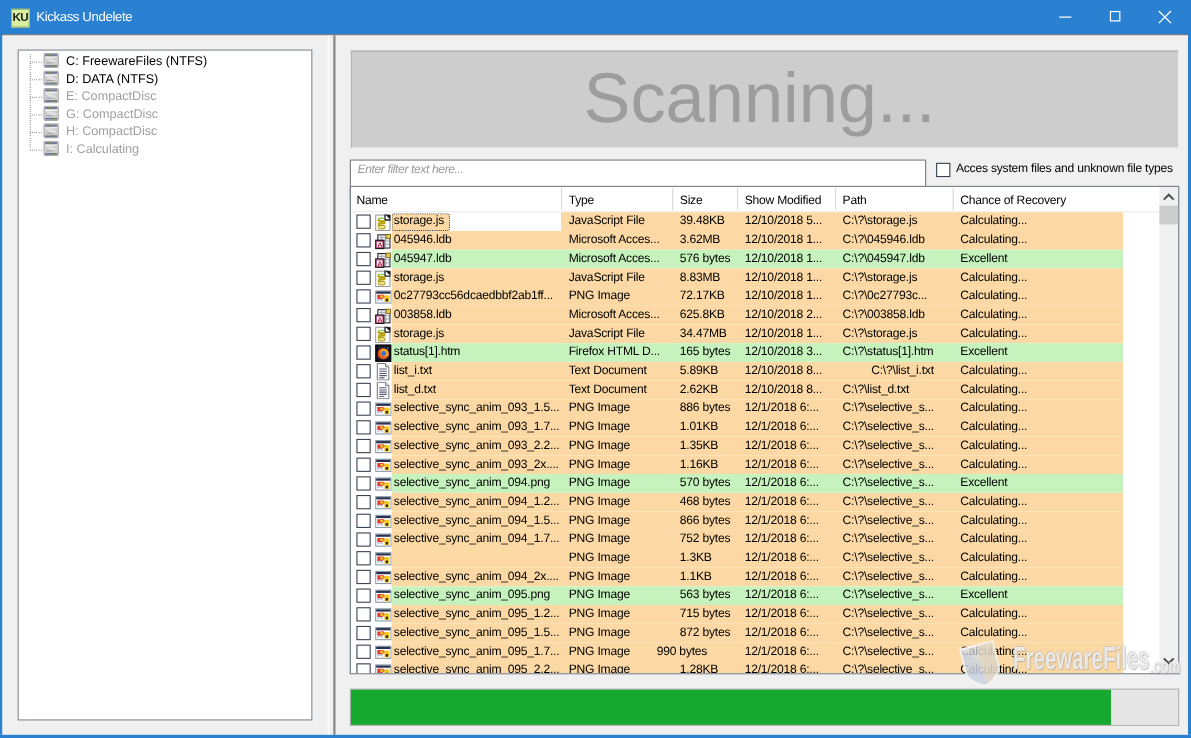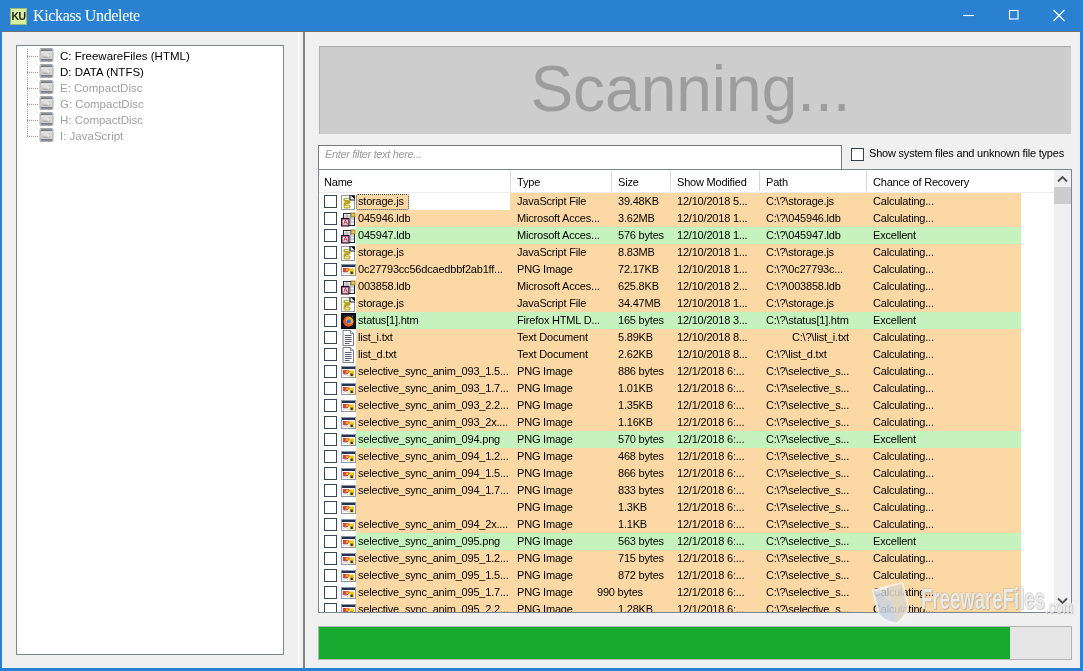--- a/index.html
+++ b/index.html
@@ -1,19 +1,19 @@
 <!DOCTYPE html>
 <html><head><meta charset="utf-8">
 <style>
 html,body{margin:0;padding:0;width:1083px;height:671px;overflow:hidden;}
 body{font-family:"Liberation Sans",sans-serif;position:relative;background:#f0f0f0;}
 .abs{position:absolute;}
 .titlebar{left:0;top:0;width:1083px;height:31px;background:#2a80d1;}
 .appicon{left:10px;top:8px;width:17px;height:17px;background:#d9efa2;border:1px solid #9fba6a;box-sizing:border-box;color:#1c1c1c;font-size:10.5px;font-weight:bold;text-align:center;line-height:15px;letter-spacing:-0.5px;}
-.wtitle{left:33px;top:0;height:31px;line-height:31px;color:#fff;font-size:16px;letter-spacing:-0.35px;font-family:Liberation Serif, serif;}
+.wtitle{left:33px;top:0;height:31px;line-height:31px;color:#fff;font-size:12px;letter-spacing:-0.35px;}
 .grayline{left:0;top:31px;width:1083px;height:1px;background:#6f6f6f;}
 .bleft{left:0;top:31px;width:2px;height:637px;background:#2a80d1;}
 .bright{left:1080px;top:31px;width:3px;height:637px;background:#2a80d1;}
 .bbot{left:0;top:668px;width:1083px;height:3px;background:#2a80d1;}
 .tree{left:16px;top:45px;width:268px;height:610px;background:#fff;border:1px solid #7e858f;box-sizing:border-box;}
 .titem{font-size:11.5px;height:16px;line-height:16px;white-space:nowrap;}
 .vdot{left:27px;top:49px;width:1px;height:87px;background-image:repeating-linear-gradient(to bottom,#9a9a9a 0 1px,transparent 1px 2px);}
 .hdot{width:12px;height:1px;background-image:repeating-linear-gradient(to right,#9a9a9a 0 1px,transparent 1px 2px);}
 .dicon{width:15px;height:14px;}
 .splitw{left:298px;top:32px;width:1px;height:636px;background:#fdfdfd;}
@@ -60,21 +60,21 @@
     <rect x="1" y="0.5" width="13" height="13" rx="1" fill="#d6d6d6" stroke="#8f8f8f" stroke-width="0.7"></rect>
     <rect x="2" y="1.3" width="11" height="1.8" fill="#5b668c" opacity="0.85"></rect>
     <rect x="4" y="1.4" width="3" height="1.6" fill="#7c8a55"></rect>
     <rect x="2" y="11" width="11" height="1.7" fill="#5b668c" opacity="0.85"></rect>
     <rect x="7.5" y="11.1" width="3.2" height="1.5" fill="#7c8a55"></rect>
     <rect x="1.8" y="3.4" width="11.4" height="7.4" fill="#cfcfcf"></rect>
     <path d="M2.2 4.3 L12.8 4.1" stroke="#f2f2f2" stroke-width="1"></path>
     <path d="M3.2 9.2 l7.2 0" stroke="#9d9d9d" stroke-width="0.8"></path>
     <path d="M3.2 5.4 l6.8 3.4 M5.2 4.8 l6.4 3.2" stroke="#e6e6e6" stroke-width="1.1"></path>
   </svg>
-<div class="abs titem" style="left:60px;top:48px;color:#000">C: FreewareFiles (HTML)</div>
+<div class="abs titem" style="left:60px;top:48px;color:#000">C: FreewareFiles (NTFS)</div>
 <div class="abs hdot" style="left:27px;top:72px"></div>
 <svg class="abs dicon" style="left:39px;top:64px" viewBox="0 0 15 14">
     <rect x="1" y="0.5" width="13" height="13" rx="1" fill="#d6d6d6" stroke="#8f8f8f" stroke-width="0.7"></rect>
     <rect x="2" y="1.3" width="11" height="1.8" fill="#5b668c" opacity="0.85"></rect>
     <rect x="4" y="1.4" width="3" height="1.6" fill="#7c8a55"></rect>
     <rect x="2" y="11" width="11" height="1.7" fill="#5b668c" opacity="0.85"></rect>
     <rect x="7.5" y="11.1" width="3.2" height="1.5" fill="#7c8a55"></rect>
     <rect x="1.8" y="3.4" width="11.4" height="7.4" fill="#cfcfcf"></rect>
     <path d="M2.2 4.3 L12.8 4.1" stroke="#f2f2f2" stroke-width="1"></path>
     <path d="M3.2 9.2 l7.2 0" stroke="#9d9d9d" stroke-width="0.8"></path>
@@ -125,31 +125,31 @@
     <rect x="1" y="0.5" width="13" height="13" rx="1" fill="#d6d6d6" stroke="#8f8f8f" stroke-width="0.7"></rect>
     <rect x="2" y="1.3" width="11" height="1.8" fill="#5b668c" opacity="0.85"></rect>
     <rect x="4" y="1.4" width="3" height="1.6" fill="#7c8a55"></rect>
     <rect x="2" y="11" width="11" height="1.7" fill="#5b668c" opacity="0.85"></rect>
     <rect x="7.5" y="11.1" width="3.2" height="1.5" fill="#7c8a55"></rect>
     <rect x="1.8" y="3.4" width="11.4" height="7.4" fill="#cfcfcf"></rect>
     <path d="M2.2 4.3 L12.8 4.1" stroke="#f2f2f2" stroke-width="1"></path>
     <path d="M3.2 9.2 l7.2 0" stroke="#9d9d9d" stroke-width="0.8"></path>
     <path d="M3.2 5.4 l6.8 3.4 M5.2 4.8 l6.4 3.2" stroke="#e6e6e6" stroke-width="1.1"></path>
   </svg>
-<div class="abs titem" style="left:60px;top:128px;color:#9f9f9f">I: JavaScript</div>
+<div class="abs titem" style="left:60px;top:128px;color:#9f9f9f">I: Calculating</div>
 <div class="abs splitw"></div>
 <div class="abs splitd"></div>
 <div class="abs scanbox">
     <span class="scantext">Scanning...</span>
   </div>
 <div class="abs filter">
     <span>Enter filter text here...</span>
   </div>
 <div class="abs cbox"></div>
-<div class="abs cblabel">Show system files and unknown file types</div>
+<div class="abs cblabel">Acces system files and unknown file types</div>
 <div class="abs table"></div>
 <div class="abs hdr" style="left:324px">Name</div>
 <div class="abs hdr" style="left:517px">Type</div>
 <div class="abs hdr" style="left:618px">Size</div>
 <div class="abs hdr" style="left:677px">Show Modified</div>
 <div class="abs hdr" style="left:766px">Path</div>
 <div class="abs hdr" style="left:873px">Chance of Recovery</div>
 <div class="abs hsep" style="left:510px"></div>
 <div class="abs hsep" style="left:611px"></div>
 <div class="abs hsep" style="left:670px"></div>
@@ -446,21 +446,21 @@
       <rect x="1" y="3" width="13" height="2" fill="#283050"></rect>
       <path d="M2 6 h5 v4 h-5 z" fill="#e23b3b"></path>
       <path d="M4.5 7.5 l2.5 -1.8 2.5 1.8 -2.5 1.8 z" fill="#e23b3b"></path>
       <rect x="4.8" y="6.6" width="2.6" height="2.2" fill="#f4c818"></rect>
       <rect x="8.5" y="6.5" width="4.5" height="6" fill="#f4c818"></rect>
       <rect x="9.6" y="9.6" width="2.2" height="2.4" fill="#3a2430"></rect>
       <path d="M2 11.5 l3 -1.5 2 1.8" stroke="#b8b8c8" fill="none"></path>
     </svg></div>
 <div class="abs cell" style="left:358px;top:482px">selective_sync_anim_094_1.7...</div>
 <div class="abs cell" style="left:517px;top:482px">PNG Image</div>
-<div class="abs cell" style="left:618px;top:482px">833 bytes</div>
+<div class="abs cell" style="left:618px;top:482px">752 bytes</div>
 <div class="abs cell" style="left:677px;top:482px">12/1/2018 6:...</div>
 <div class="abs cell" style="left:766px;top:482px">C:\?\selective_s...</div>
 <div class="abs cell" style="left:873px;top:482px">Calculating...</div>
 <div class="abs rowbg" style="left:356px;top:499px;width:665px;background:#fcd9a4"></div>
 <div class="abs ckb" style="left:324px;top:501px"></div>
 <div class="abs" style="left:341px;top:500px"><svg width="15" height="16" viewBox="0 0 15 16">
       <rect x="0.5" y="2.5" width="14" height="11" fill="#fdfdfd" stroke="#8899aa"></rect>
       <rect x="1" y="3" width="13" height="2" fill="#283050"></rect>
       <path d="M2 6 h5 v4 h-5 z" fill="#e23b3b"></path>
       <path d="M4.5 7.5 l2.5 -1.8 2.5 1.8 -2.5 1.8 z" fill="#e23b3b"></path>

